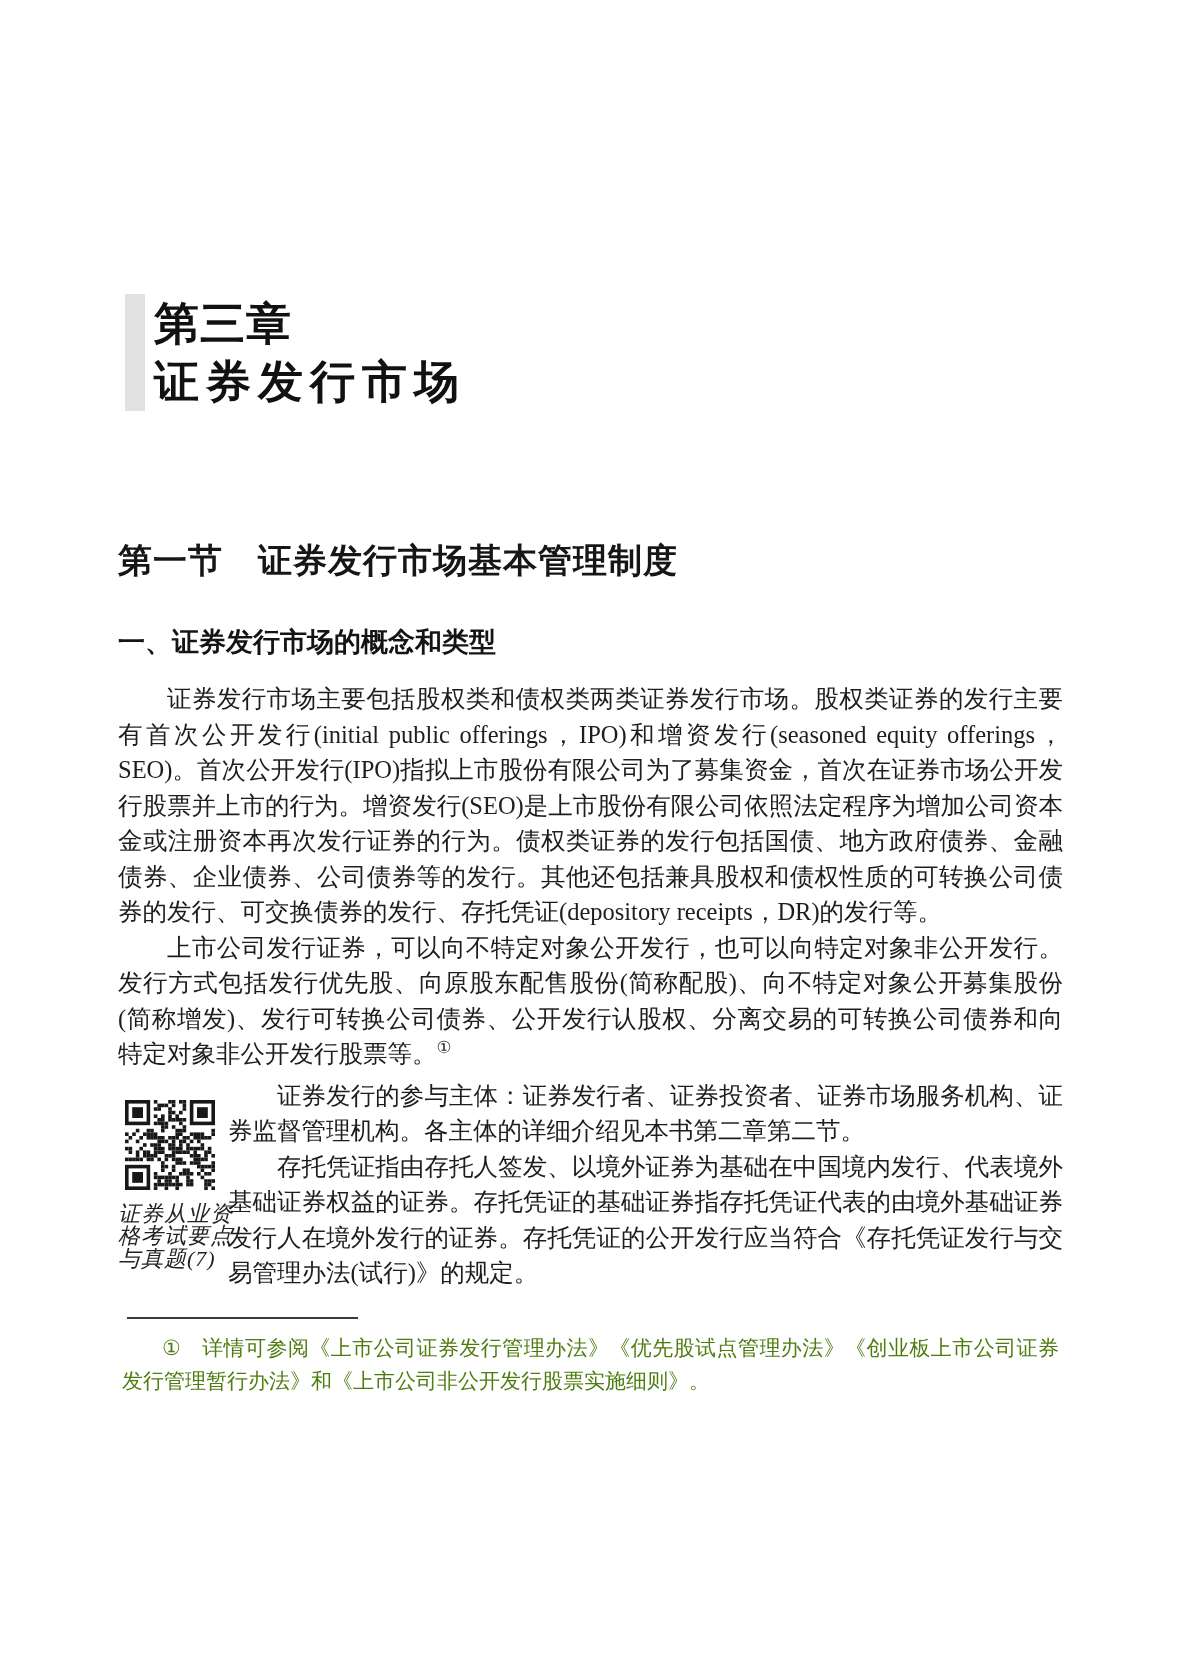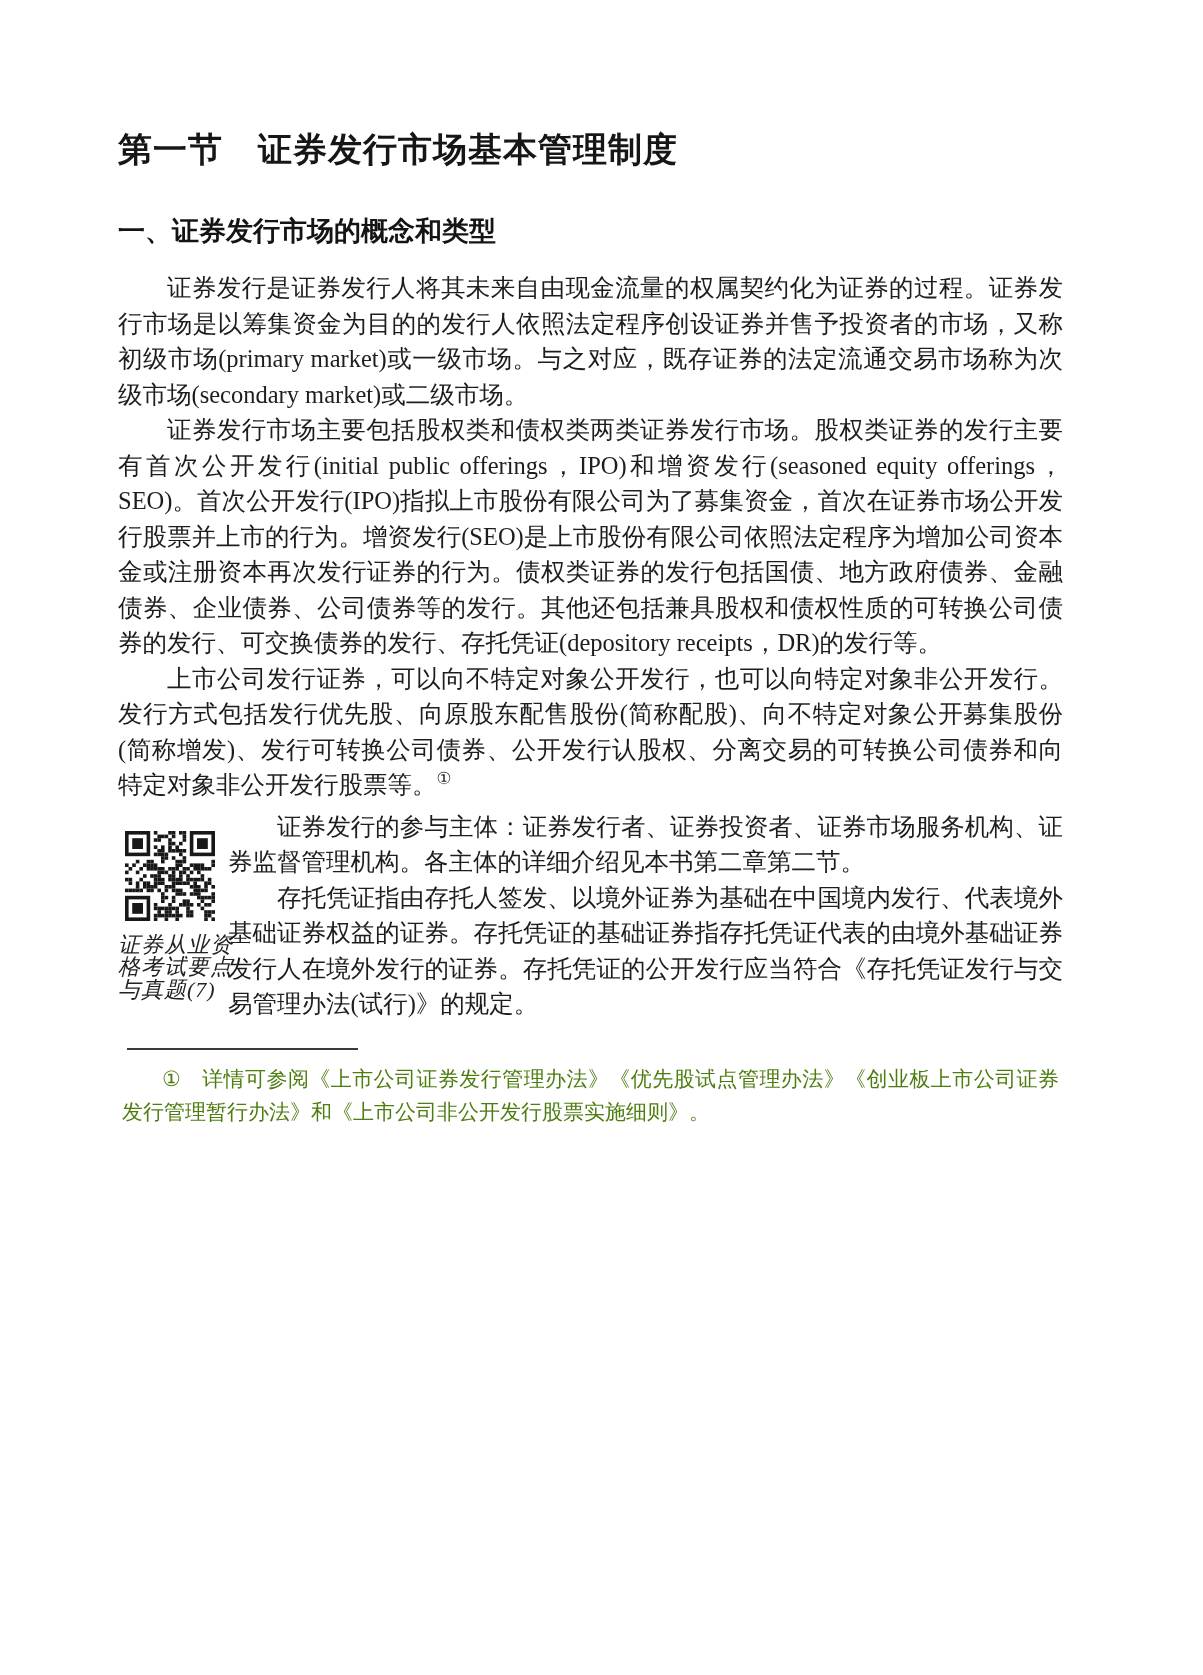--- a/index.html
+++ b/index.html
@@ -99,27 +99,33 @@
     text-indent: 1.9em;
     color: #4d7c0f;
   }
   .fn-marker { margin-right: 21px; }
 </style>
 </head>
 <body>
 
 <div class="page">
 
+  <div class="chapter-block">
+    <div class="chapter-bar"></div>
+    <div class="chapter-titles">
+      <div class="chapter-number">第三章</div>
+      <div class="chapter-title">证券发行市场</div>
+    </div>
+  </div>
 
   <h2 class="section-title">第一节　证券发行市场基本管理制度</h2>
 
   <h3 class="subsection-title">一、证券发行市场的概念和类型</h3>
 
   <div class="body-text">
-    <p>证券发行是证券发行人将其未来自由现金流量的权属契约化为证券的过程。证券发行市场是以筹集资金为目的的发行人依照法定程序创设证券并售予投资者的市场，又称初级市场(primary market)或一级市场。与之对应，既存证券的法定流通交易市场称为次级市场(secondary market)或二级市场。</p>
     <p>证券发行市场主要包括股权类和债权类两类证券发行市场。股权类证券的发行主要有首次公开发行(initial public offerings，IPO)和增资发行(seasoned equity offerings，SEO)。首次公开发行(IPO)指拟上市股份有限公司为了募集资金，首次在证券市场公开发行股票并上市的行为。增资发行(SEO)是上市股份有限公司依照法定程序为增加公司资本金或注册资本再次发行证券的行为。债权类证券的发行包括国债、地方政府债券、金融债券、企业债券、公司债券等的发行。其他还包括兼具股权和债权性质的可转换公司债券的发行、可交换债券的发行、存托凭证(depository receipts，DR)的发行等。</p>
     <p><span>上市公司发行证券，可以向不特定对象公开发行，也可以向特定对象非公开发行。发行方式包括发行优先股、向原股东配售股份(简称配股)、向不特定对象公开募集股份(简称增发)、发行可转换公司债券、公开发行认股权、分离交易的可转换公司债券和向特定对象非公开发行股票等。</span><sup class="fn-ref">①</sup></p>
 
     <div class="aside-row">
       <div class="qr-col">
         <svg class="qr-code" viewBox="0 0 90 90" xmlns="http://www.w3.org/2000/svg">
             <g fill="#181818">
               <rect x="28.80" y="0.00" width="3.60" height="3.60"></rect>
               <rect x="43.20" y="0.00" width="3.60" height="3.60"></rect>
               <rect x="46.80" y="0.00" width="3.60" height="3.60"></rect>

